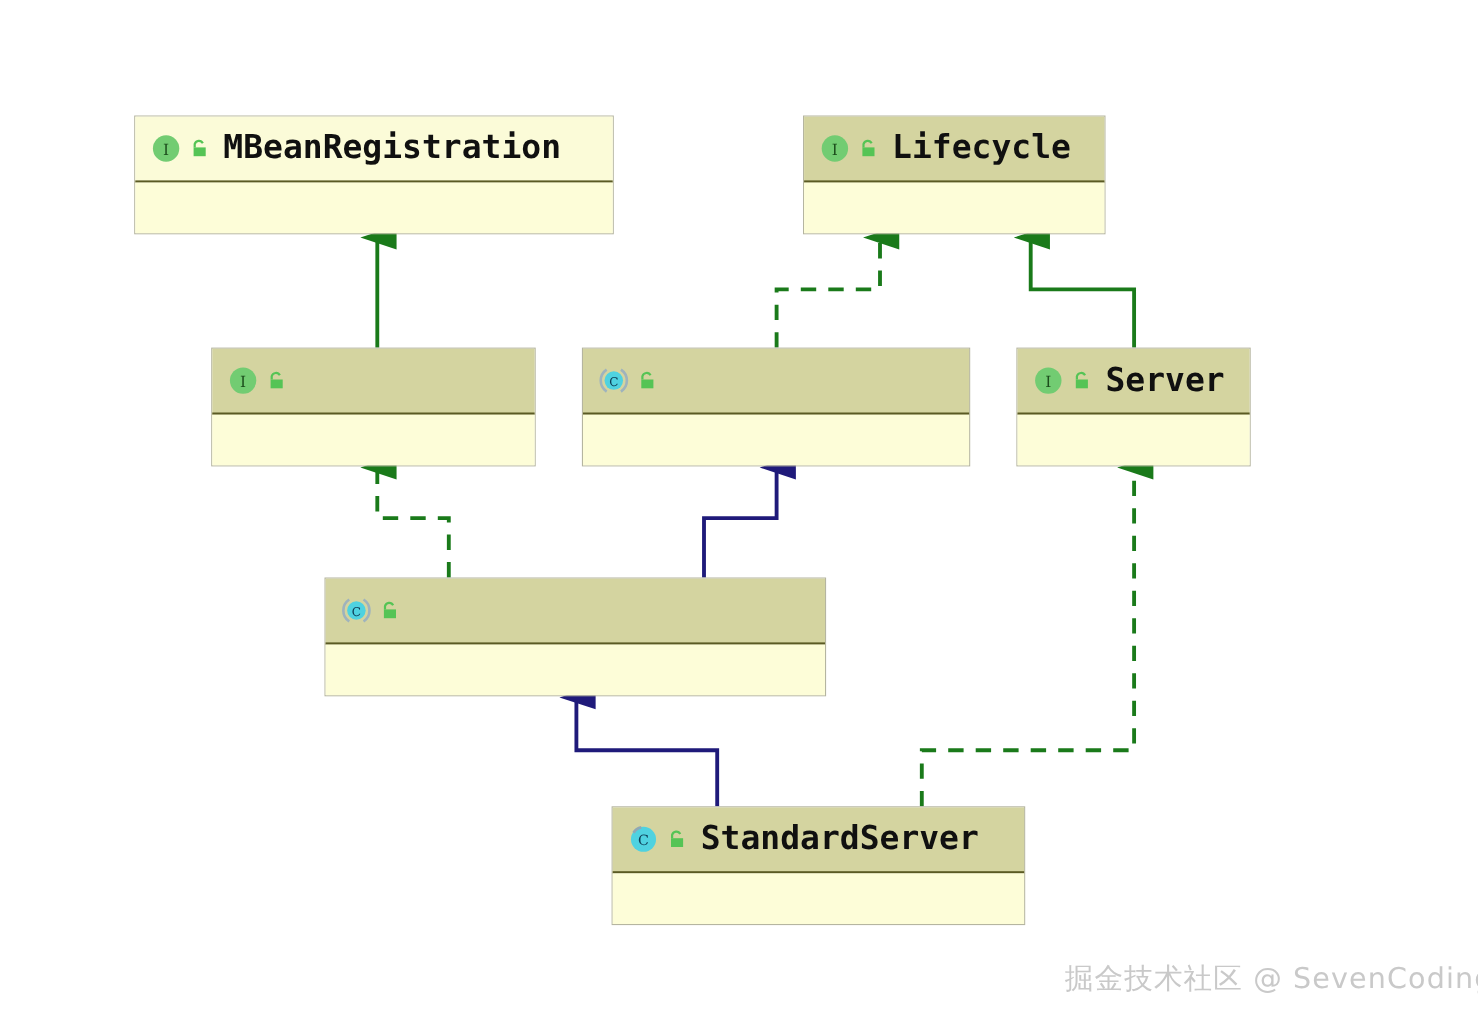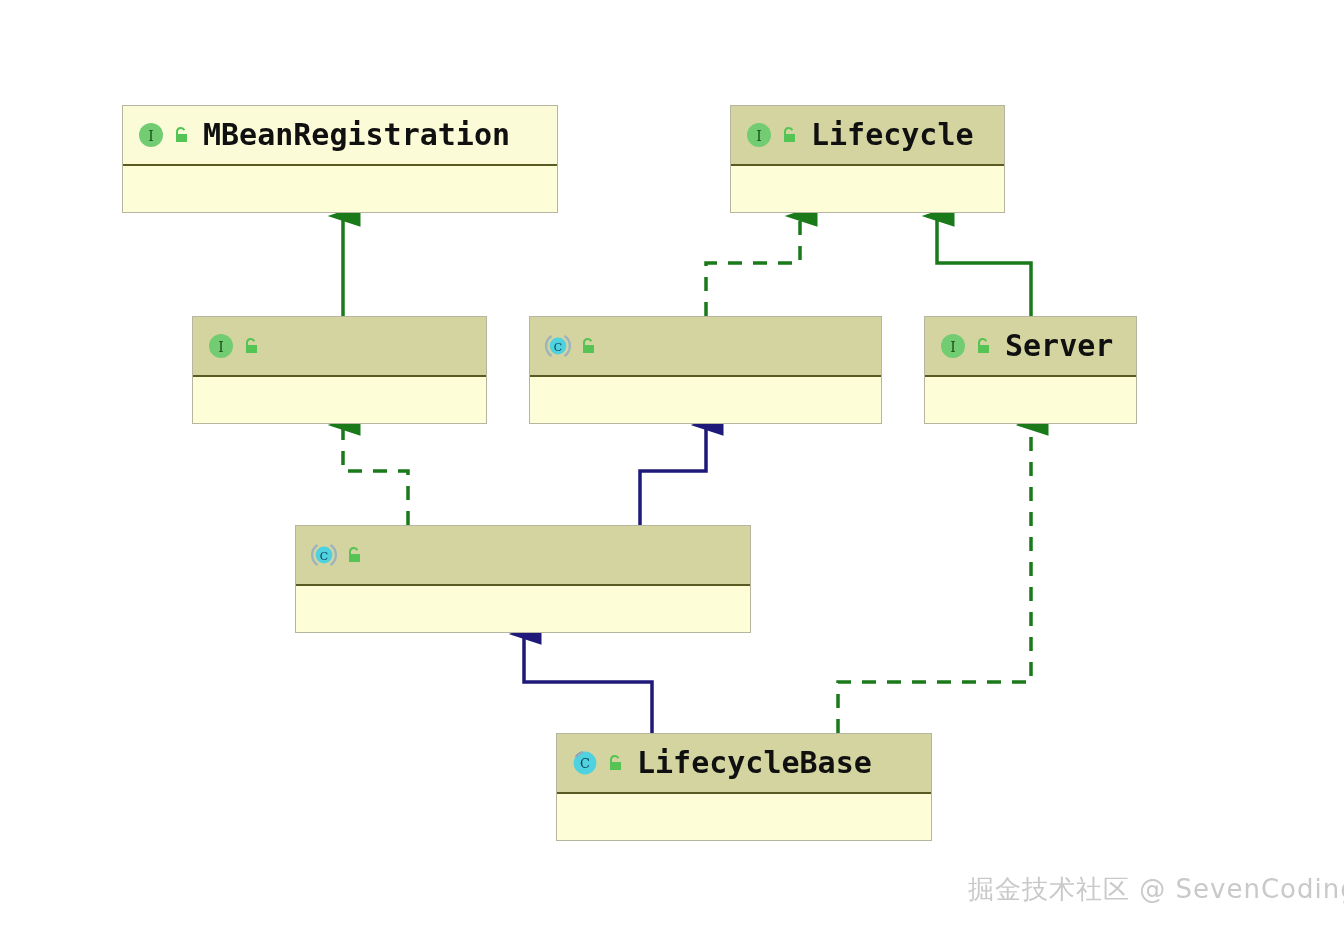--- a/index.html
+++ b/index.html
@@ -239,20 +239,20 @@
           <path d="M5,8 A10,10 0 0 1 12,3.2" fill="none" stroke="#8fa8b5" stroke-width="2.6"></path>
           <text x="14" y="19" text-anchor="middle" font-family="DejaVu Serif, serif" font-size="13" fill="#0d3c55">C</text>
         </svg>
       </span>
       <span class="icon-wrap">
         <svg class="icon-lock" viewBox="0 0 20 20" xmlns="http://www.w3.org/2000/svg">
           <path d="M6,9 L6,6 A4,4 0 0 1 13.4,5.2" fill="none" stroke="#55c455" stroke-width="2"></path>
           <rect x="5" y="9" width="11" height="8" fill="#55c455"></rect>
         </svg>
       </span>
-      <span class="uml-title">LifecycleBase</span>
+      <span class="uml-title">StandardServer</span>
     </div>
     <div class="uml-body"></div>
   </div>
 
   <div class="watermark">掘金技术社区 @ SevenCoding</div>
 
 </div>
 
 </body></html>

